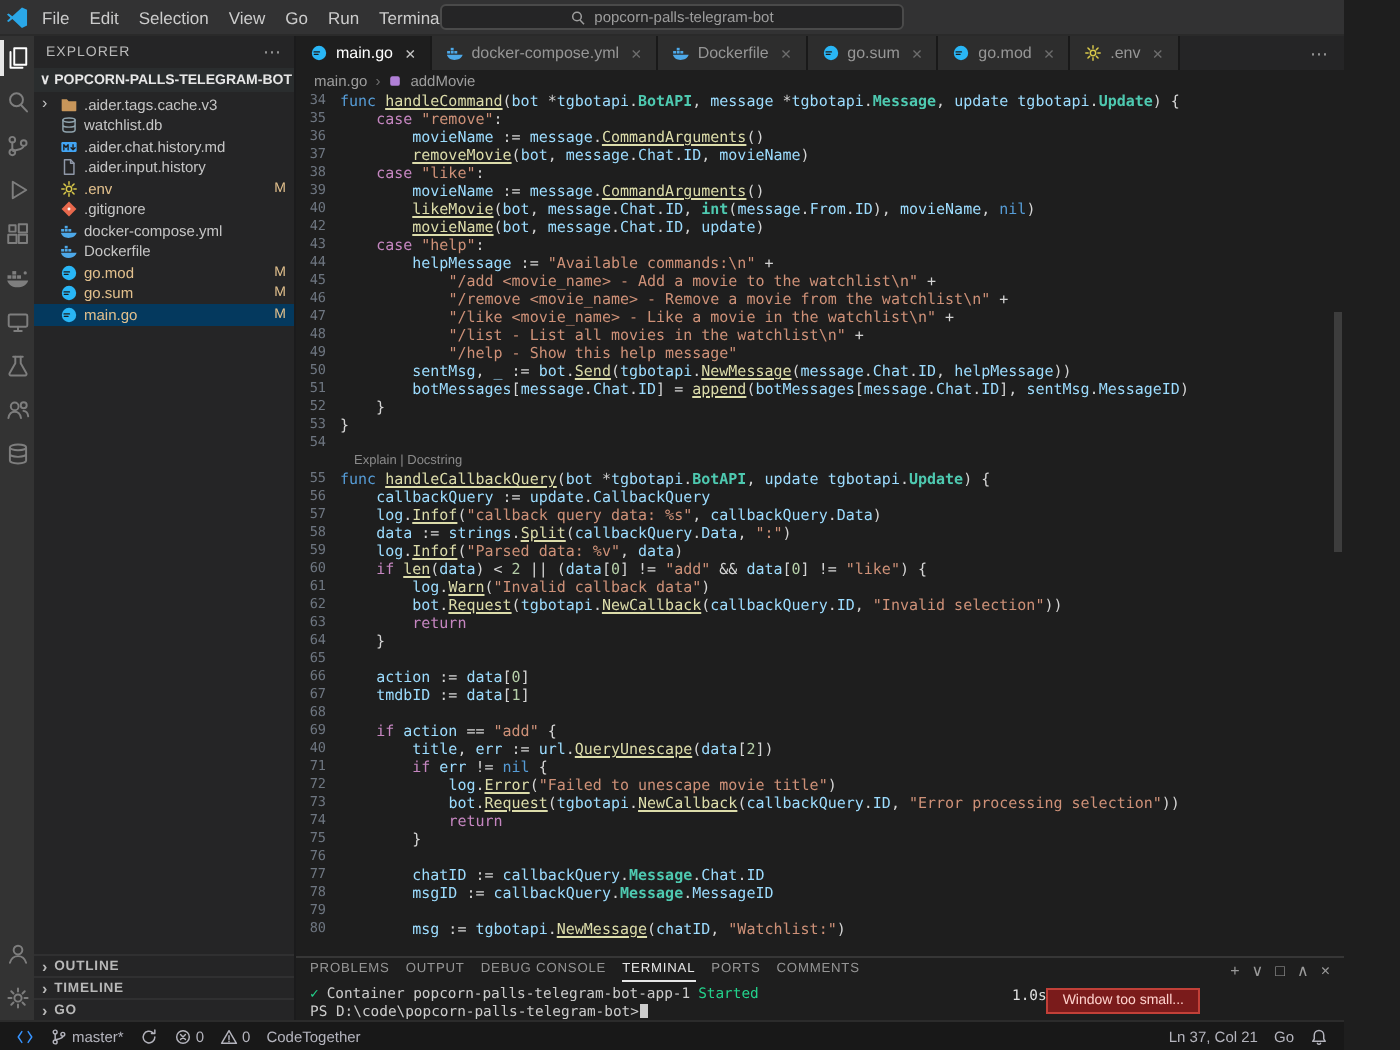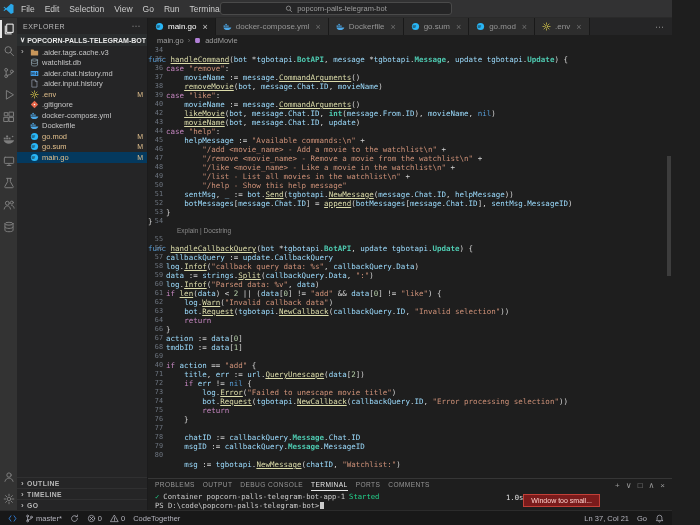--- a/index.html
+++ b/index.html
@@ -51,21 +51,21 @@
   .tclose{color:#6d6d6d;font-size:9px;margin-left:2px;}
   .tab.active .tclose{color:#c5c5c5;}
   .tab-more{margin-left:auto;color:#9a9a9a;display:flex;align-items:center;padding:0 8px;font-size:9px;}
 
   .breadcrumb{height:11px;display:flex;align-items:center;gap:4px;padding-left:9px;font-size:7.5px;color:#9d9d9d;background:#1e1e1e;flex:none;}
   .bc-sep{color:#6e6e6e;}
   .bc-sym{width:7px;height:7px;display:inline-flex;}
   .bc-sym svg{width:7px;height:7px;}
 
   .code{flex:none;height:432px;position:relative;overflow:hidden;font-family:"DejaVu Sans Mono",monospace;font-size:7.5px;background:#1e1e1e;}
-  .crow{display:flex;height:9px;line-height:9px;white-space:pre;flex-direction:column;}
+  .crow{display:flex;height:9px;line-height:9px;white-space:pre;}
   .ln{width:22px;flex:none;text-align:right;padding-right:7px;color:#6e7681;font-size:6.8px;}
   .ct{color:#d4d4d4;}
   .lens-row{height:9px;line-height:9px;padding-left:29px;color:#8a8a8a;font-size:6.5px;font-family:"Liberation Sans",sans-serif;}
   .tk-s{color:#ce9178;} .tk-k1{color:#c586c0;} .tk-k2{color:#569cd6;} .tk-ty{color:#4ec9b0;font-weight:bold;}
   .tk-fn{color:#dcdcaa;text-decoration:underline;} .tk-v{color:#9cdcfe;} .tk-n{color:#b5cea8;}
   .vscroll{position:absolute;right:1px;top:110px;width:4px;height:120px;background:rgba(121,121,121,.35);}
 
   
   .panel{height:32px;flex:none;background:#1e1e1e;border-top:1px solid #363636;display:flex;flex-direction:column;}
   .panel-head{height:12px;display:flex;align-items:center;gap:8px;padding:0 7px;flex:none;}
@@ -484,20 +484,21 @@
           <div class="crow"><span class="ln">55</span><span class="ct"><span class="tk-k2">func</span> <span class="tk-fn">handleCallbackQuery</span>(<span class="tk-v">bot</span> *<span class="tk-v">tgbotapi</span>.<span class="tk-ty">BotAPI</span>, <span class="tk-v">update</span> <span class="tk-v">tgbotapi</span>.<span class="tk-ty">Update</span>) {</span></div>
           <div class="crow"><span class="ln">56</span><span class="ct">    <span class="tk-v">callbackQuery</span> := <span class="tk-v">update</span>.<span class="tk-v">CallbackQuery</span></span></div>
           <div class="crow"><span class="ln">57</span><span class="ct">    <span class="tk-v">log</span>.<span class="tk-fn">Infof</span>(<span class="tk-s">"callback query data: %s"</span>, <span class="tk-v">callbackQuery</span>.<span class="tk-v">Data</span>)</span></div>
           <div class="crow"><span class="ln">58</span><span class="ct">    <span class="tk-v">data</span> := <span class="tk-v">strings</span>.<span class="tk-fn">Split</span>(<span class="tk-v">callbackQuery</span>.<span class="tk-v">Data</span>, <span class="tk-s">":"</span>)</span></div>
           <div class="crow"><span class="ln">59</span><span class="ct">    <span class="tk-v">log</span>.<span class="tk-fn">Infof</span>(<span class="tk-s">"Parsed data: %v"</span>, <span class="tk-v">data</span>)</span></div>
           <div class="crow"><span class="ln">60</span><span class="ct">    <span class="tk-k1">if</span> <span class="tk-fn">len</span>(<span class="tk-v">data</span>) &lt; <span class="tk-n">2</span> || (<span class="tk-v">data</span>[<span class="tk-n">0</span>] != <span class="tk-s">"add"</span> &amp;&amp; <span class="tk-v">data</span>[<span class="tk-n">0</span>] != <span class="tk-s">"like"</span>) {</span></div>
           <div class="crow"><span class="ln">61</span><span class="ct">        <span class="tk-v">log</span>.<span class="tk-fn">Warn</span>(<span class="tk-s">"Invalid callback data"</span>)</span></div>
           <div class="crow"><span class="ln">62</span><span class="ct">        <span class="tk-v">bot</span>.<span class="tk-fn">Request</span>(<span class="tk-v">tgbotapi</span>.<span class="tk-fn">NewCallback</span>(<span class="tk-v">callbackQuery</span>.<span class="tk-v">ID</span>, <span class="tk-s">"Invalid selection"</span>))</span></div>
           <div class="crow"><span class="ln">63</span><span class="ct">        <span class="tk-k1">return</span></span></div>
           <div class="crow"><span class="ln">64</span><span class="ct">    }</span></div>
+          <div class="crow"><span class="ln">65</span><span class="ct"></span></div>
           <div class="crow"><span class="ln">66</span><span class="ct">    <span class="tk-v">action</span> := <span class="tk-v">data</span>[<span class="tk-n">0</span>]</span></div>
           <div class="crow"><span class="ln">67</span><span class="ct">    <span class="tk-v">tmdbID</span> := <span class="tk-v">data</span>[<span class="tk-n">1</span>]</span></div>
           <div class="crow"><span class="ln">68</span><span class="ct"></span></div>
           <div class="crow"><span class="ln">69</span><span class="ct">    <span class="tk-k1">if</span> <span class="tk-v">action</span> == <span class="tk-s">"add"</span> {</span></div>
           <div class="crow"><span class="ln">40</span><span class="ct">        <span class="tk-v">title</span>, <span class="tk-v">err</span> := <span class="tk-v">url</span>.<span class="tk-fn">QueryUnescape</span>(<span class="tk-v">data</span>[<span class="tk-n">2</span>])</span></div>
           <div class="crow"><span class="ln">71</span><span class="ct">        <span class="tk-k1">if</span> <span class="tk-v">err</span> != <span class="tk-k2">nil</span> {</span></div>
           <div class="crow"><span class="ln">72</span><span class="ct">            <span class="tk-v">log</span>.<span class="tk-fn">Error</span>(<span class="tk-s">"Failed to unescape movie title"</span>)</span></div>
           <div class="crow"><span class="ln">73</span><span class="ct">            <span class="tk-v">bot</span>.<span class="tk-fn">Request</span>(<span class="tk-v">tgbotapi</span>.<span class="tk-fn">NewCallback</span>(<span class="tk-v">callbackQuery</span>.<span class="tk-v">ID</span>, <span class="tk-s">"Error processing selection"</span>))</span></div>
           <div class="crow"><span class="ln">74</span><span class="ct">            <span class="tk-k1">return</span></span></div>
           <div class="crow"><span class="ln">75</span><span class="ct">        }</span></div>

